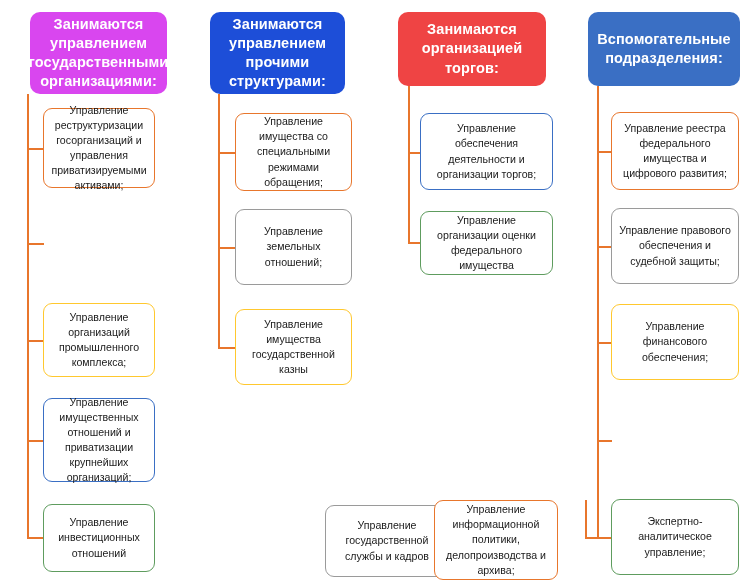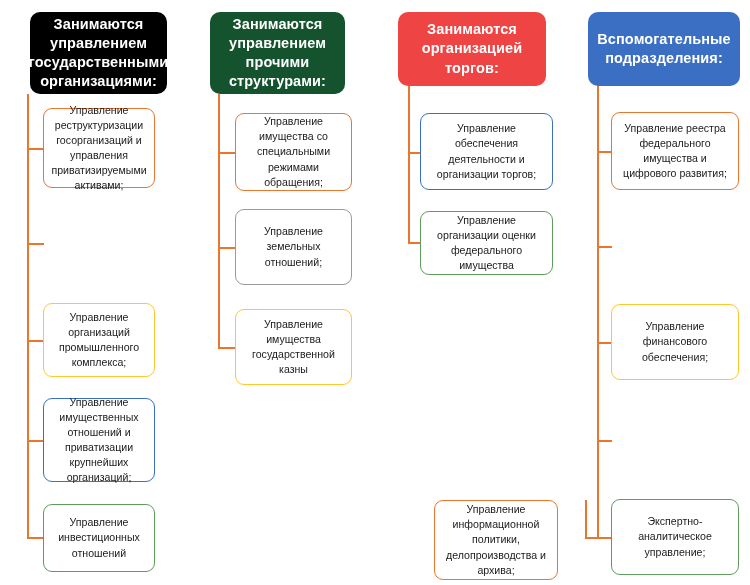--- a/index.html
+++ b/index.html
@@ -65,21 +65,21 @@
   .b-gray   { border-color: #9A9A9A; }
   .b-yellow { border-color: #FFC82E; }
   .b-blue   { border-color: #3A6FC4; }
   .b-green  { border-color: #5E9C5E; }
 </style>
 </head>
 <body>
 
 <div id="chart">
 
-  <div class="header" style="left:30px; top:12px; width:137px; height:82px; background:#000000;">Занимаются управлением государственными организациями:</div>
+  <div class="header" style="left:30px; top:12px; width:137px; height:82px; background:#d946ef;">Занимаются управлением государственными организациями:</div>
 
   <div class="conn conn-v" style="left:27px; top:94px; height:444px;"></div>
 
   <div class="conn conn-h" style="left:27px; top:148px; width:17px;"></div>
   <div class="card b-orange" style="left:43px; top:108px; width:112px; height:80px;">
     <span>Управление реструктуризации госорганизаций и управления приватизируемыми активами;</span>
   </div>
 
   <div class="conn conn-h" style="left:27px; top:243px; width:17px;"></div>
 
@@ -91,21 +91,21 @@
   <div class="conn conn-h" style="left:27px; top:440px; width:17px;"></div>
   <div class="card b-blue" style="left:43px; top:398px; width:112px; height:84px;">
     <span>Управление имущественных отношений и приватизации крупнейших организаций;</span>
   </div>
 
   <div class="conn conn-h" style="left:27px; top:537px; width:17px;"></div>
   <div class="card b-green" style="left:43px; top:504px; width:112px; height:68px;">
     <span>Управление инвестиционных отношений</span>
   </div>
 
-  <div class="header" style="left:210px; top:12px; width:135px; height:82px; background:#14532d;">Занимаются управлением прочими структурами:</div>
+  <div class="header" style="left:210px; top:12px; width:135px; height:82px; background:#1d4ed8;">Занимаются управлением прочими структурами:</div>
 
   <div class="conn conn-v" style="left:218px; top:94px; height:254px;"></div>
 
   <div class="conn conn-h" style="left:218px; top:152px; width:18px;"></div>
   <div class="card b-orange" style="left:235px; top:113px; width:117px; height:78px;">
     <span>Управление имущества со специальными режимами обращения;</span>
   </div>
 
   <div class="conn conn-h" style="left:218px; top:247px; width:18px;"></div>
   <div class="card b-gray" style="left:235px; top:209px; width:117px; height:76px;">
@@ -134,33 +134,39 @@
   <div class="header" style="left:588px; top:12px; width:152px; height:74px; background:#3A6FC4;">Вспомогательные подразделения:</div>
 
   <div class="conn conn-v" style="left:597px; top:86px; height:452px;"></div>
 
   <div class="conn conn-h" style="left:597px; top:151px; width:15px;"></div>
   <div class="card b-orange" style="left:611px; top:112px; width:128px; height:78px;align-items:center;">
     <span>Управление реестра федерального имущества и цифрового развития;</span>
   </div>
 
   <div class="conn conn-h" style="left:597px; top:246px; width:15px;"></div>
+  <div class="card b-gray" style="left:611px; top:208px; width:128px; height:76px;">
+    <span>Управление правового обеспечения и судебной защиты;</span>
+  </div>
 
   <div class="conn conn-h" style="left:597px; top:342px; width:15px;"></div>
   <div class="card b-yellow" style="left:611px; top:304px; width:128px; height:76px;">
     <span>Управление финансового обеспечения;</span>
   </div>
 
   <div class="conn conn-h" style="left:597px; top:440px; width:15px;"></div>
 
   <div class="conn conn-h" style="left:597px; top:537px; width:15px;"></div>
   <div class="card b-green" style="left:611px; top:499px; width:128px; height:76px;">
     <span>Экспертно-аналитическое управление;</span>
   </div>
 
+  <div class="card b-gray" style="left:325px; top:505px; width:124px; height:72px;">
+    <span>Управление государственной службы и кадров</span>
+  </div>
 
   <div class="conn conn-h" style="left:448px; top:541px; width:15px;"></div>
 
   <div class="card b-orange" style="left:434px; top:500px; width:124px; height:80px;">
     <span>Управление информационной политики, делопроизводства и архива;</span>
   </div>
 
   <div class="conn conn-h" style="left:585px; top:537px; width:14px;"></div>
   <div class="conn conn-v" style="left:585px; top:500px; height:39px;"></div>
 

